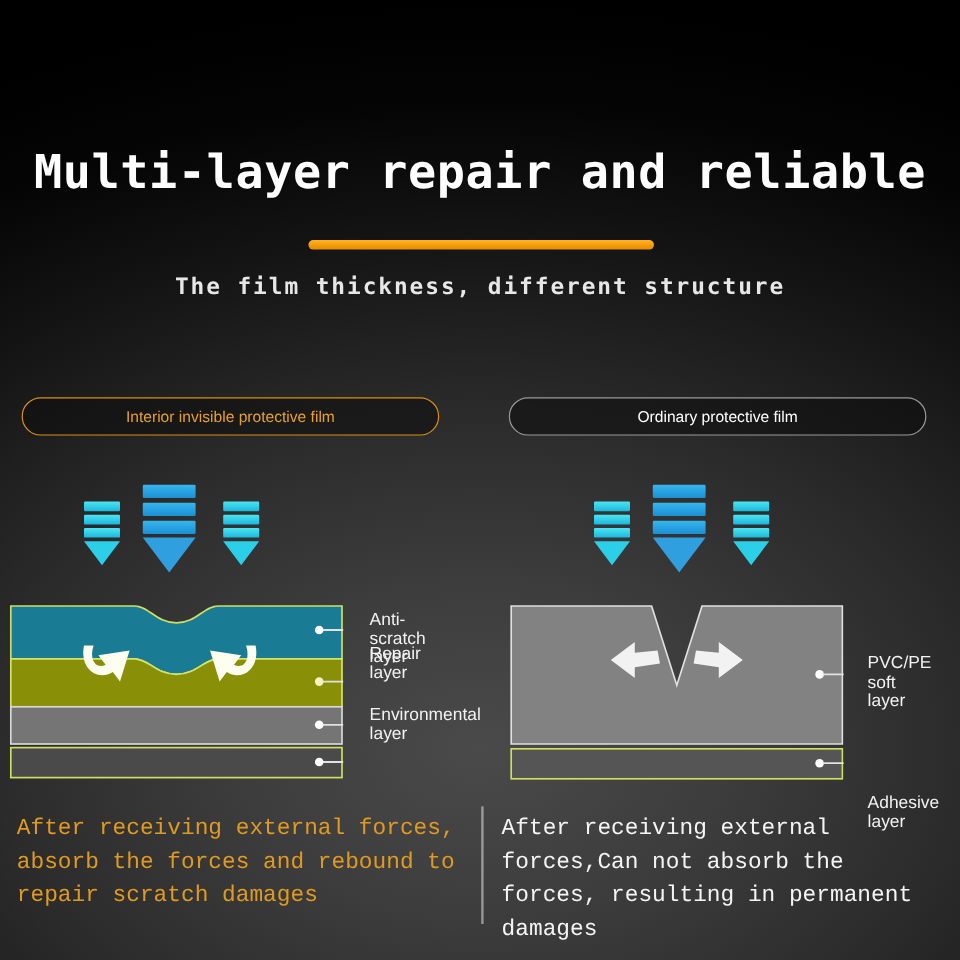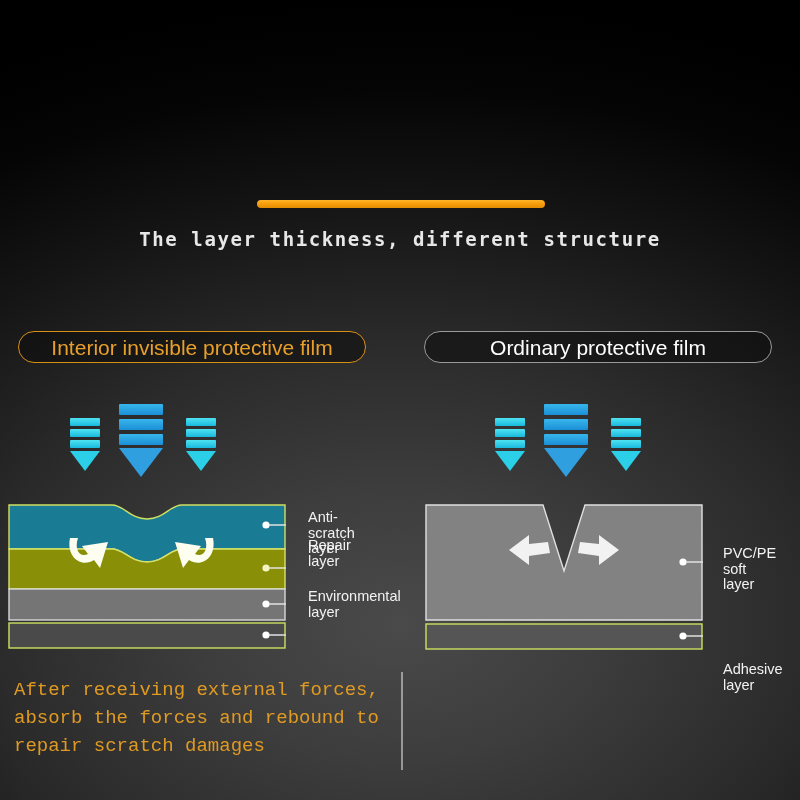--- a/index.html
+++ b/index.html
@@ -57,21 +57,21 @@
   }
 
   
   .pill {
     position: absolute;
     top: 331px;
     height: 32px;
     line-height: 31px;
     border-radius: 17px;
     text-align: center;
-    font-size: 21px;
+    font-size: 13px;
     white-space: nowrap;
     background: rgba(12,12,12,0.55);
     box-sizing: border-box;
   }
   #pill-left {
     left: 18px;
     width: 348px;
     border: 1.6px solid #d98e16;
     color: #e8a02a;
   }
@@ -126,22 +126,23 @@
     width: 1.5px;
     height: 98px;
     background: rgba(225,225,225,0.55);
   }
 </style>
 </head>
 <body>
 
 <div id="page">
 
+  <div id="title">Multi-layer repair and reliable</div>
   <div id="title-rule"></div>
-  <div id="subtitle">The layer thickness, different structure</div>
+  <div id="subtitle">The film thickness, different structure</div>
 
   <div class="pill" id="pill-left">Interior invisible protective film</div>
   <div class="pill" id="pill-right">Ordinary protective film</div>
 
   <div class="arrow-group">
 
     <div class="arr" style="left:70px; top:418px; width:30px;">
       <div class="seg" style="top:0px;  width:30px; height:8px;  background:linear-gradient(180deg,#4fe3f2,#19b9dd);"></div>
       <div class="seg" style="top:11px; width:30px; height:8px;  background:linear-gradient(180deg,#4fe3f2,#19b9dd);"></div>
       <div class="seg" style="top:22px; width:30px; height:8px;  background:linear-gradient(180deg,#4fe3f2,#19b9dd);"></div>
@@ -248,14 +249,15 @@
     </svg>
 
     <div class="lbl" style="left:298px; top:54px;">PVC/PE
 soft layer</div>
     <div class="lbl" style="left:298px; top:130px;margin-top:40px;">Adhesive
 layer</div>
   </div>
 
   <div id="caption-divider"></div>
   <div class="caption" id="caption-left">After receiving external forces, absorb the forces and rebound to repair scratch damages</div>
+  <div class="caption" id="caption-right">After receiving external forces,Can not absorb the forces, resulting in permanent damages</div>
 
 </div>
 
 </body></html>

